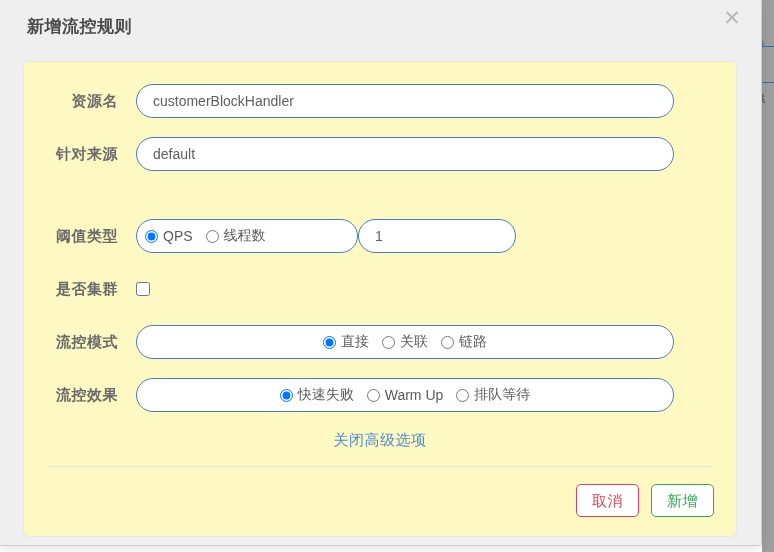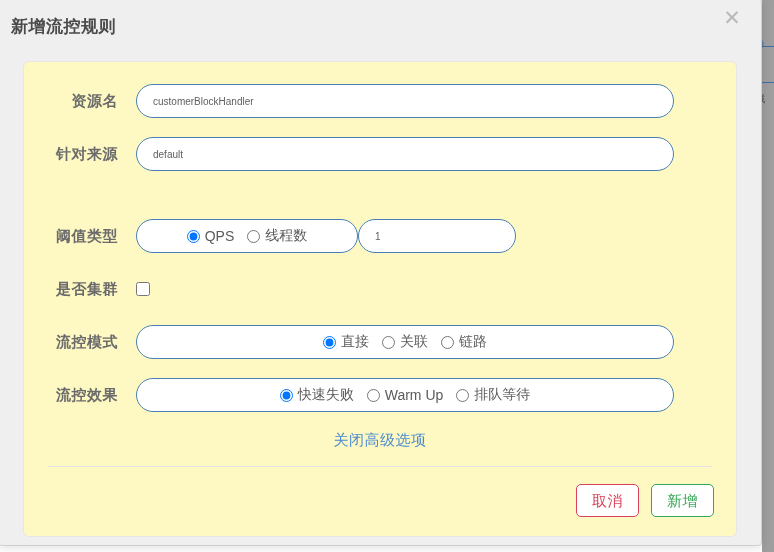--- a/index.html
+++ b/index.html
@@ -37,21 +37,21 @@
     background:#efeff0;
     border:1px solid #d0d0d0;
     border-radius:4px;
     box-sizing:border-box;
     box-shadow:0 2px 10px rgba(0,0,0,.12);
   }
   .modal-header{
     position:relative;height:56px;
   }
   .modal-title{
-    position:absolute;left:12px;top:16px;
+    position:absolute;left:28px;top:16px;
     font-size:17px;color:#4a4a4a;font-weight:600;
     letter-spacing:.5px;
     font-family:"Liberation Sans","DejaVu Sans",sans-serif;
   }
   .close-icon{
     position:absolute;right:16px;top:6px;
     width:26px;height:26px;line-height:26px;text-align:center;
     color:#b9b9b9;font-size:21px;cursor:pointer;
     font-family:"Liberation Sans",sans-serif;
     user-select:none;
@@ -84,25 +84,25 @@
     height:34px;
     border:1px solid #4a7fb5;
     border-radius:18px;
     background:#fff;
     display:flex;align-items:center;
     padding:0 14px;
     font-size:14px;color:#606060;
     font-family:"Liberation Sans","DejaVu Sans",sans-serif;
   }
   .field.wide{width:538px;}
-  .field.mid{width:222px;justify-content:center;padding:16px 8px;}
+  .field.mid{width:222px;padding:16px 8px;}
   .field.num{width:158px;}
   .field input{
     border:0;outline:0;background:transparent;width:100%;
-    font-size:10px;color:#606060;
+    font-size:14px;color:#606060;
     font-family:"Liberation Sans","DejaVu Sans",sans-serif;
   }
   .field input::placeholder{color:#b5b5b5;}
 
   .radio-group{display:flex;align-items:center;gap:13px;}
   .radio-item{display:flex;align-items:center;gap:5px;cursor:pointer;}
   .radio-item span{font-size:14px;color:#5b5b5b;
     font-family:"Liberation Sans","DejaVu Sans",sans-serif;}
   .radio-item input[type=radio]{margin:0;width:13px;height:13px;cursor:pointer;}
 

